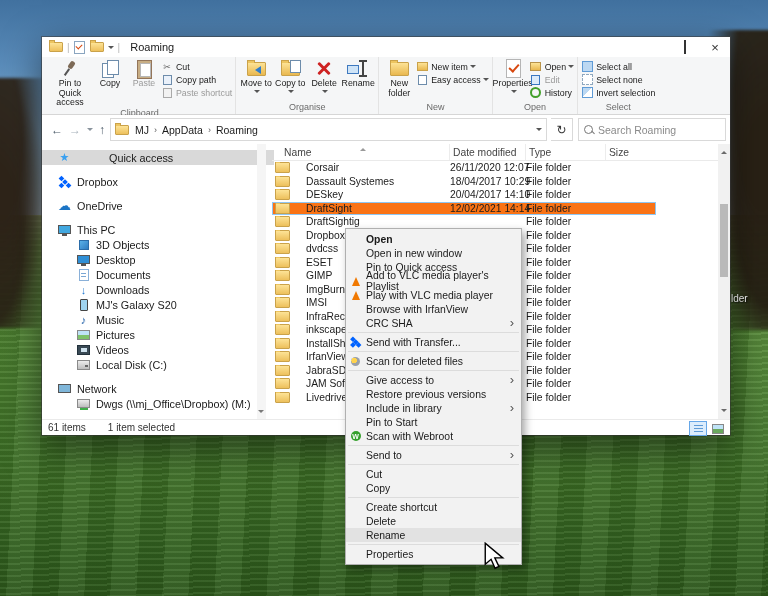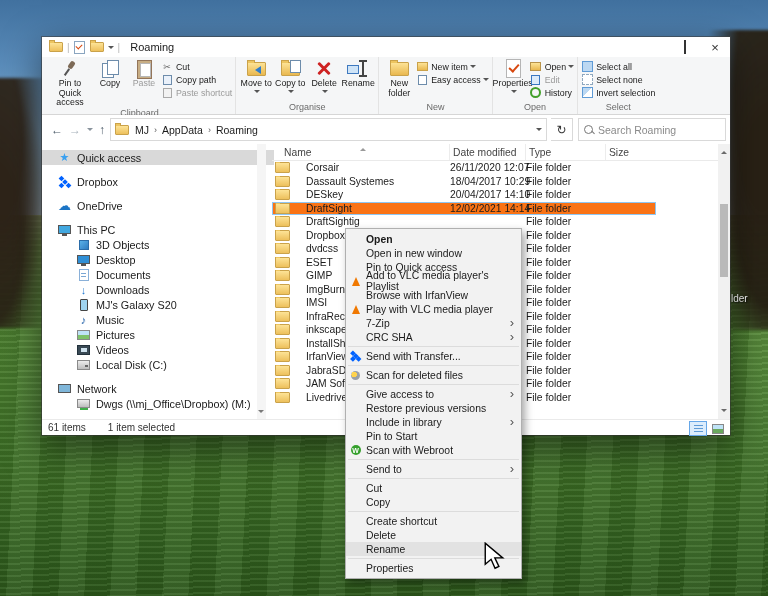--- a/index.html
+++ b/index.html
@@ -127,21 +127,21 @@
 
   
   .main{flex:1;display:flex;min-height:0;position:relative;}
 
   
   .sidebar{width:230px;flex:none;padding-top:6px;position:relative;}
   .snav{height:15px;display:flex;align-items:center;font-size:10.8px;color:#1a1a1a;}
   .lvl1{padding-left:16px;}
   .lvl2{padding-left:35px;}
   .gap{margin-top:9px;}
-  .snav.sel{background:#d9d9d9;width:216px;}
+  .snav.sel{background:#d9d9d9;width:216px;gap:32px;}
   .sic{width:13px;height:12px;margin-right:6px;position:relative;flex:none;display:flex;align-items:center;justify-content:center;font-size:11px;}
   .ic-star::before{content:"★";color:#3aa0f0;font-size:11px;}
   .ic-dropbox::before{content:"";width:4px;height:4px;background:#0062ff;transform:rotate(45deg);
        box-shadow:-5px 0 0 #0062ff,5px 0 0 #0062ff,0 5px 0 #0062ff;}
   .ic-cloud::before{content:"☁";color:#1b74c5;font-size:13px;}
   .ic-pc::before{content:"";width:11px;height:7px;border:1px solid #555;background:#42a8e0;}
   .ic-pc::after{content:"";position:absolute;bottom:0;left:4px;width:5px;height:1.5px;background:#555;}
   .ic-cube::before{content:"";width:8px;height:8px;background:linear-gradient(135deg,#5ab1e8,#2f7cc0);border:1px solid #2b6ca8;}
   .ic-desktop::before{content:"";width:11px;height:7px;border:1px solid #555;background:#2f8fd6;}
   .ic-desktop::after{content:"";position:absolute;bottom:0;left:4px;width:5px;height:1.5px;background:#555;}
@@ -660,30 +660,26 @@
     </div>
   <div class="mi">
       <span class="mic"></span>
       <span>Pin to Quick access</span>
     </div>
   <div class="mi">
       <span class="mic mi-vlc"></span>
       <span>Add to VLC media player's Playlist</span>
     </div>
   <div class="mi">
-      <span class="mic"></span>
-      <span>Browse with IrfanView</span>
-    </div>
-  <div class="mi">
       <span class="mic mi-vlc"></span>
       <span>Play with VLC media player</span>
     </div>
-  <div class="mi has-sub">
-      <span class="mic"></span>
-      <span>7-Zip</span>
+  <div class="mi">
+      <span class="mic"></span>
+      <span>Browse with IrfanView</span>
     </div>
   <div class="mi has-sub">
       <span class="mic"></span>
       <span>CRC SHA</span>
     </div>
   <div class="msep"></div>
   <div class="mi">
       <span class="mic mi-dbx"></span>
       <span>Send with Transfer...</span>
     </div>

